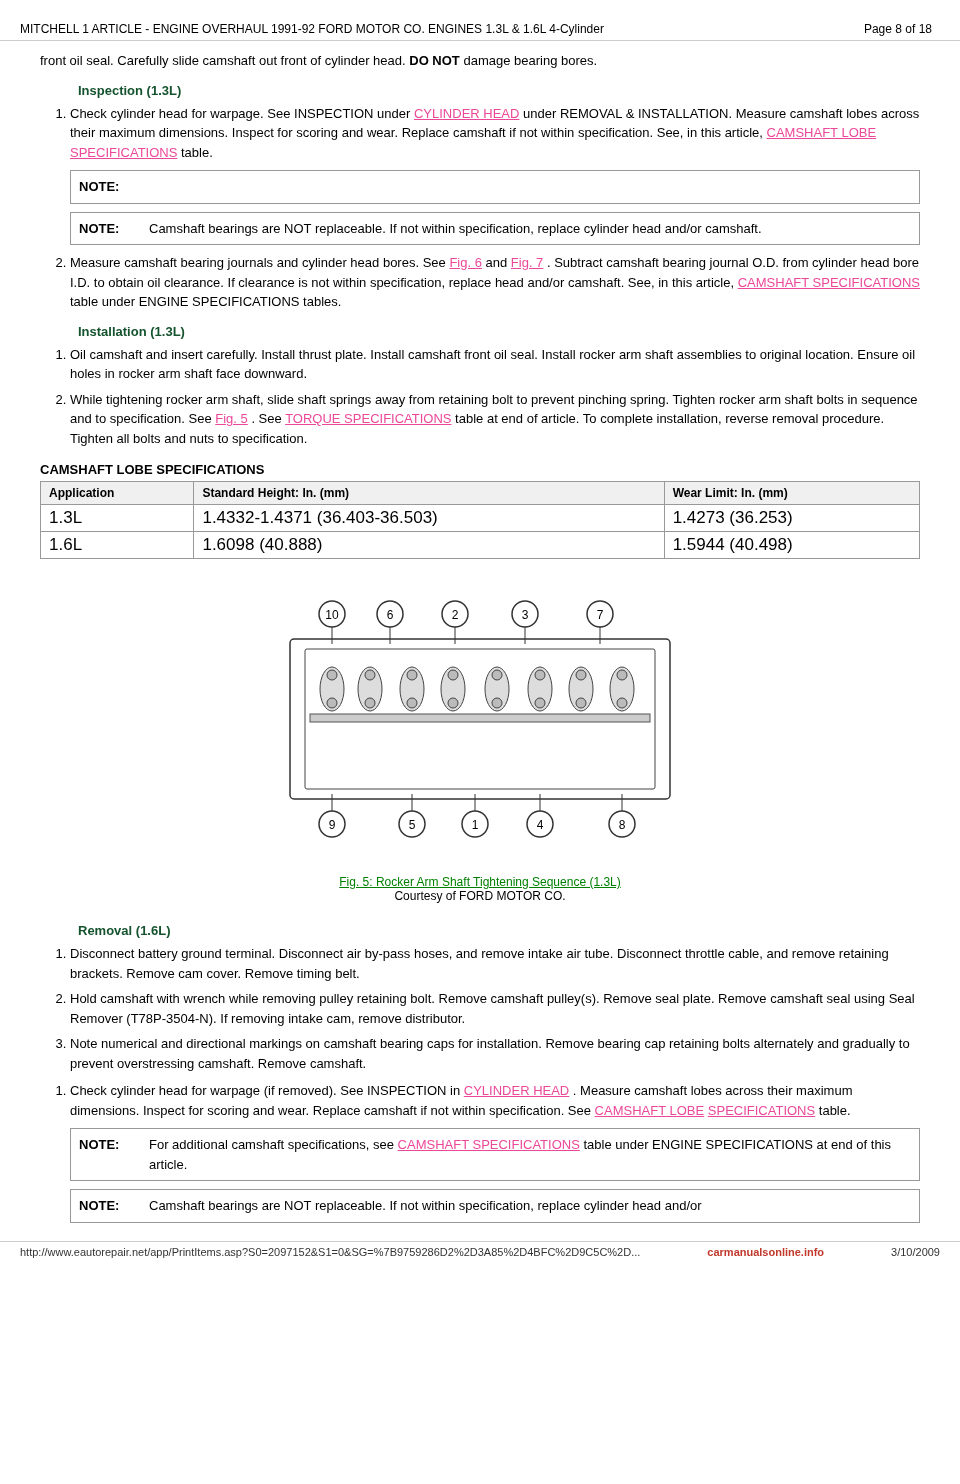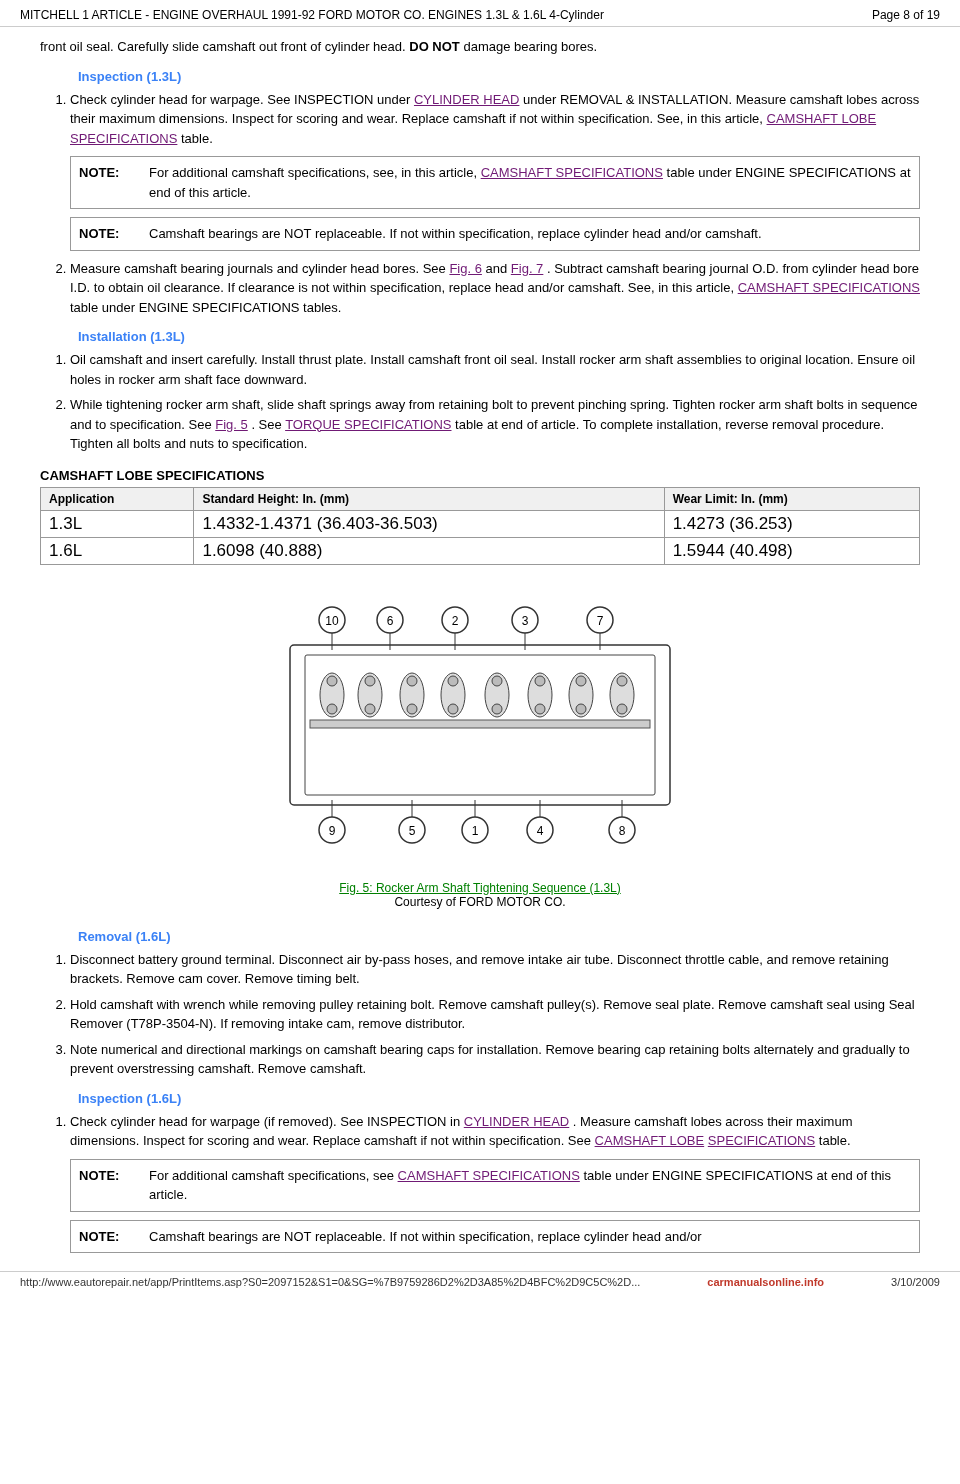--- a/index.html
+++ b/index.html
@@ -6,49 +6,50 @@
     body {
       font-family: Arial, sans-serif;
       font-size: 13px;
       color: #000;
       background: #fff;
       width: 960px;
     }
     .page-header {
       display: flex;
       justify-content: space-between;
-      padding: 8px 20px 4px 20px;
+      padding: 8px 28px 4px 20px;
       font-size: 12px;
       border-bottom: 1px solid #ccc;
+      margin-top: 14px;
     }
     .page-content {
       padding: 10px 40px 10px 40px;
     }
     p { margin-bottom: 8px; line-height: 1.5; }
     .section-heading {
-      color: #3b82f6;
+      color: #14532d;
       font-weight: bold;
       margin: 12px 0 6px 0;
       padding-left: 38px;
     }
     ol { margin-left: 30px; margin-bottom: 8px; }
     ol li { margin-bottom: 6px; line-height: 1.5; }
     .note-box {
       display: flex;
       margin: 8px 0 8px 0;
       border: 1px solid #999;
       padding: 6px 8px;
     }
     .note-label {
       font-weight: bold;
       min-width: 60px;
       margin-right: 10px;
     }
     .note-content { line-height: 1.5; }
-    a { color: #701a75; text-decoration: underline; }
+    a { color: #ec4899; text-decoration: underline; }
     .table-title {
       font-weight: bold;
       margin: 14px 0 4px 0;
       font-size: 13px;
     }
     table {
       border-collapse: collapse;
       width: 100%;
       margin-bottom: 10px;
       padding-left: 24px;
@@ -88,43 +89,40 @@
     
     .diagram-svg {
       border: none;
     }
   </style>
 </head>
 <body>
 
 <div class="page-header">
   <span>MITCHELL 1 ARTICLE - ENGINE OVERHAUL 1991-92 FORD MOTOR CO. ENGINES 1.3L &amp; 1.6L 4-Cylinder</span>
-  <span>Page 8 of 19</span>
+  <span>Page 8 of 18</span>
 </div>
 
 <div class="page-content">
 
   <p>
     <span>front oil seal. Carefully slide camshaft out front of cylinder head.</span>
     <strong><span>DO NOT</span></strong>
     <span> damage bearing bores.</span>
   </p>
 
   <div class="section-heading">Inspection (1.3L)</div>
 
   <ol>
     <li>
       <span>Check cylinder head for warpage. See INSPECTION under </span><a href="#">CYLINDER HEAD</a><span> under REMOVAL &amp; INSTALLATION. Measure camshaft lobes across their maximum dimensions. Inspect for scoring and wear. Replace camshaft if not within specification. See, in this article, </span><a href="#">CAMSHAFT LOBE SPECIFICATIONS</a><span> table.</span>
 
       
       <div class="note-box">
         <span class="note-label">NOTE:</span>
-        <span class="note-content">
-          <span>For additional camshaft specifications, see, in this article, </span><a href="#">CAMSHAFT SPECIFICATIONS</a><span> table under ENGINE SPECIFICATIONS at end of this article.</span>
-        </span>
       </div>
 
       
       <div class="note-box">
         <span class="note-label">NOTE:</span>
         <span class="note-content">Camshaft bearings are NOT replaceable. If not within specification, replace cylinder head and/or camshaft.</span>
       </div>
     </li>
     <li>
       <span>Measure camshaft bearing journals and cylinder head bores. See </span><a href="#">Fig. 6</a><span> and </span><a href="#">Fig. 7</a><span> . Subtract camshaft bearing journal O.D. from cylinder head bore I.D. to obtain oil clearance. If clearance is not within specification, replace head and/or camshaft. See, in this article, </span><a href="#">CAMSHAFT SPECIFICATIONS</a><span> table under ENGINE SPECIFICATIONS tables.</span>
@@ -268,21 +266,20 @@
   </div>
 
   <div class="section-heading">Removal (1.6L)</div>
 
   <ol>
     <li>Disconnect battery ground terminal. Disconnect air by-pass hoses, and remove intake air tube. Disconnect throttle cable, and remove retaining brackets. Remove cam cover. Remove timing belt.</li>
     <li>Hold camshaft with wrench while removing pulley retaining bolt. Remove camshaft pulley(s). Remove seal plate. Remove camshaft seal using Seal Remover (T78P-3504-N). If removing intake cam, remove distributor.</li>
     <li>Note numerical and directional markings on camshaft bearing caps for installation. Remove bearing cap retaining bolts alternately and gradually to prevent overstressing camshaft. Remove camshaft.</li>
   </ol>
 
-  <div class="section-heading">Inspection (1.6L)</div>
 
   <ol>
     <li>
       <span>Check cylinder head for warpage (if removed). See INSPECTION in </span><a href="#">CYLINDER HEAD</a><span> . Measure camshaft lobes across their maximum dimensions. Inspect for scoring and wear. Replace camshaft if not within specification. See </span><a href="#">CAMSHAFT LOBE</a> <a href="#">SPECIFICATIONS</a><span> table.</span>
 
       
       <div class="note-box">
         <span class="note-label">NOTE:</span>
         <span class="note-content">
           <span>For additional camshaft specifications, see </span><a href="#">CAMSHAFT SPECIFICATIONS</a><span> table under ENGINE SPECIFICATIONS at end of this article.</span>

